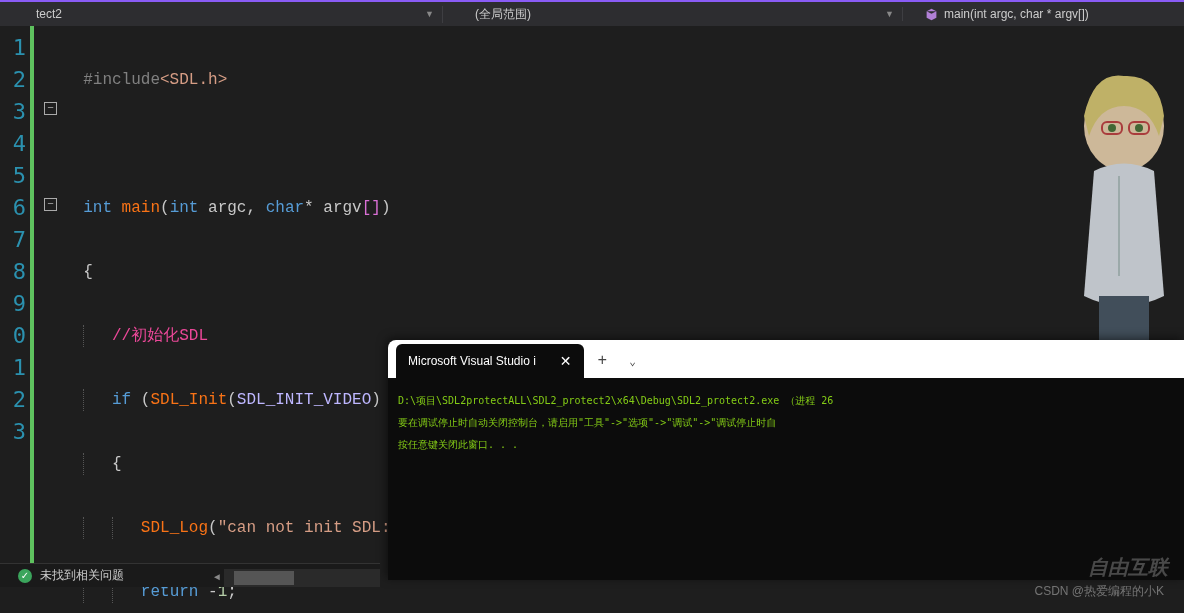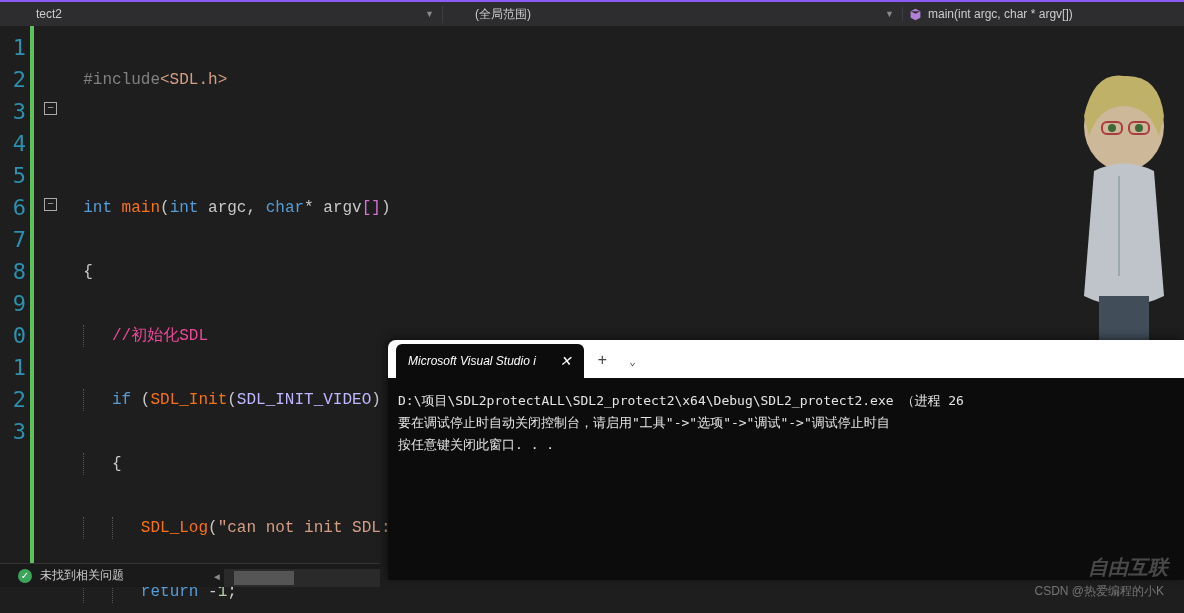--- a/index.html
+++ b/index.html
@@ -30,21 +30,21 @@
 }
 .top-mid {
   flex: 0 0 460px;
   padding-left: 32px;
   display: flex;
   align-items: center;
   border-left: 1px solid #3e3e42;
 }
 .top-right {
   flex: 1;
-  padding-left: 6px;
+  padding-left: 22px;
   display: flex;
   align-items: center;
   border-left: 1px solid #3e3e42;
 }
 .chev {
   margin-left: auto;
   margin-right: 8px;
   font-size: 9px;
   color: #888;
 }
@@ -152,36 +152,35 @@
   background: #0c0c0c;
   color: #fff;
   height: 34px;
   border-radius: 6px 6px 0 0;
   display: flex;
   align-items: center;
   padding: 0 12px;
   font-size: 12px;
   font-family: 'Segoe UI', sans-serif;
   gap: 24px;
-  font-style: italic;
 }
 .tab-close { cursor: pointer; font-size: 14px; }
 .tab-plus {
   color: #444;
   padding: 0 14px;
   font-size: 16px;
   height: 34px;
   display: flex;
   align-items: center;
 }
 .tab-chev { color: #444; padding: 0 8px; font-size: 11px; height: 34px; display:flex; align-items:center;}
 .console-body {
   padding: 12px 10px;
-  color: #e5e5e5;
-  font-size: 13px;
+  color: #84cc16;
+  font-size: 10px;
   font-family: 'NSimSun', Consolas, monospace;
   line-height: 22px;
   white-space: pre;
 }
 
 .statusbar {
   position: absolute;
   left: 0;
   bottom: 26px;
   height: 24px;

